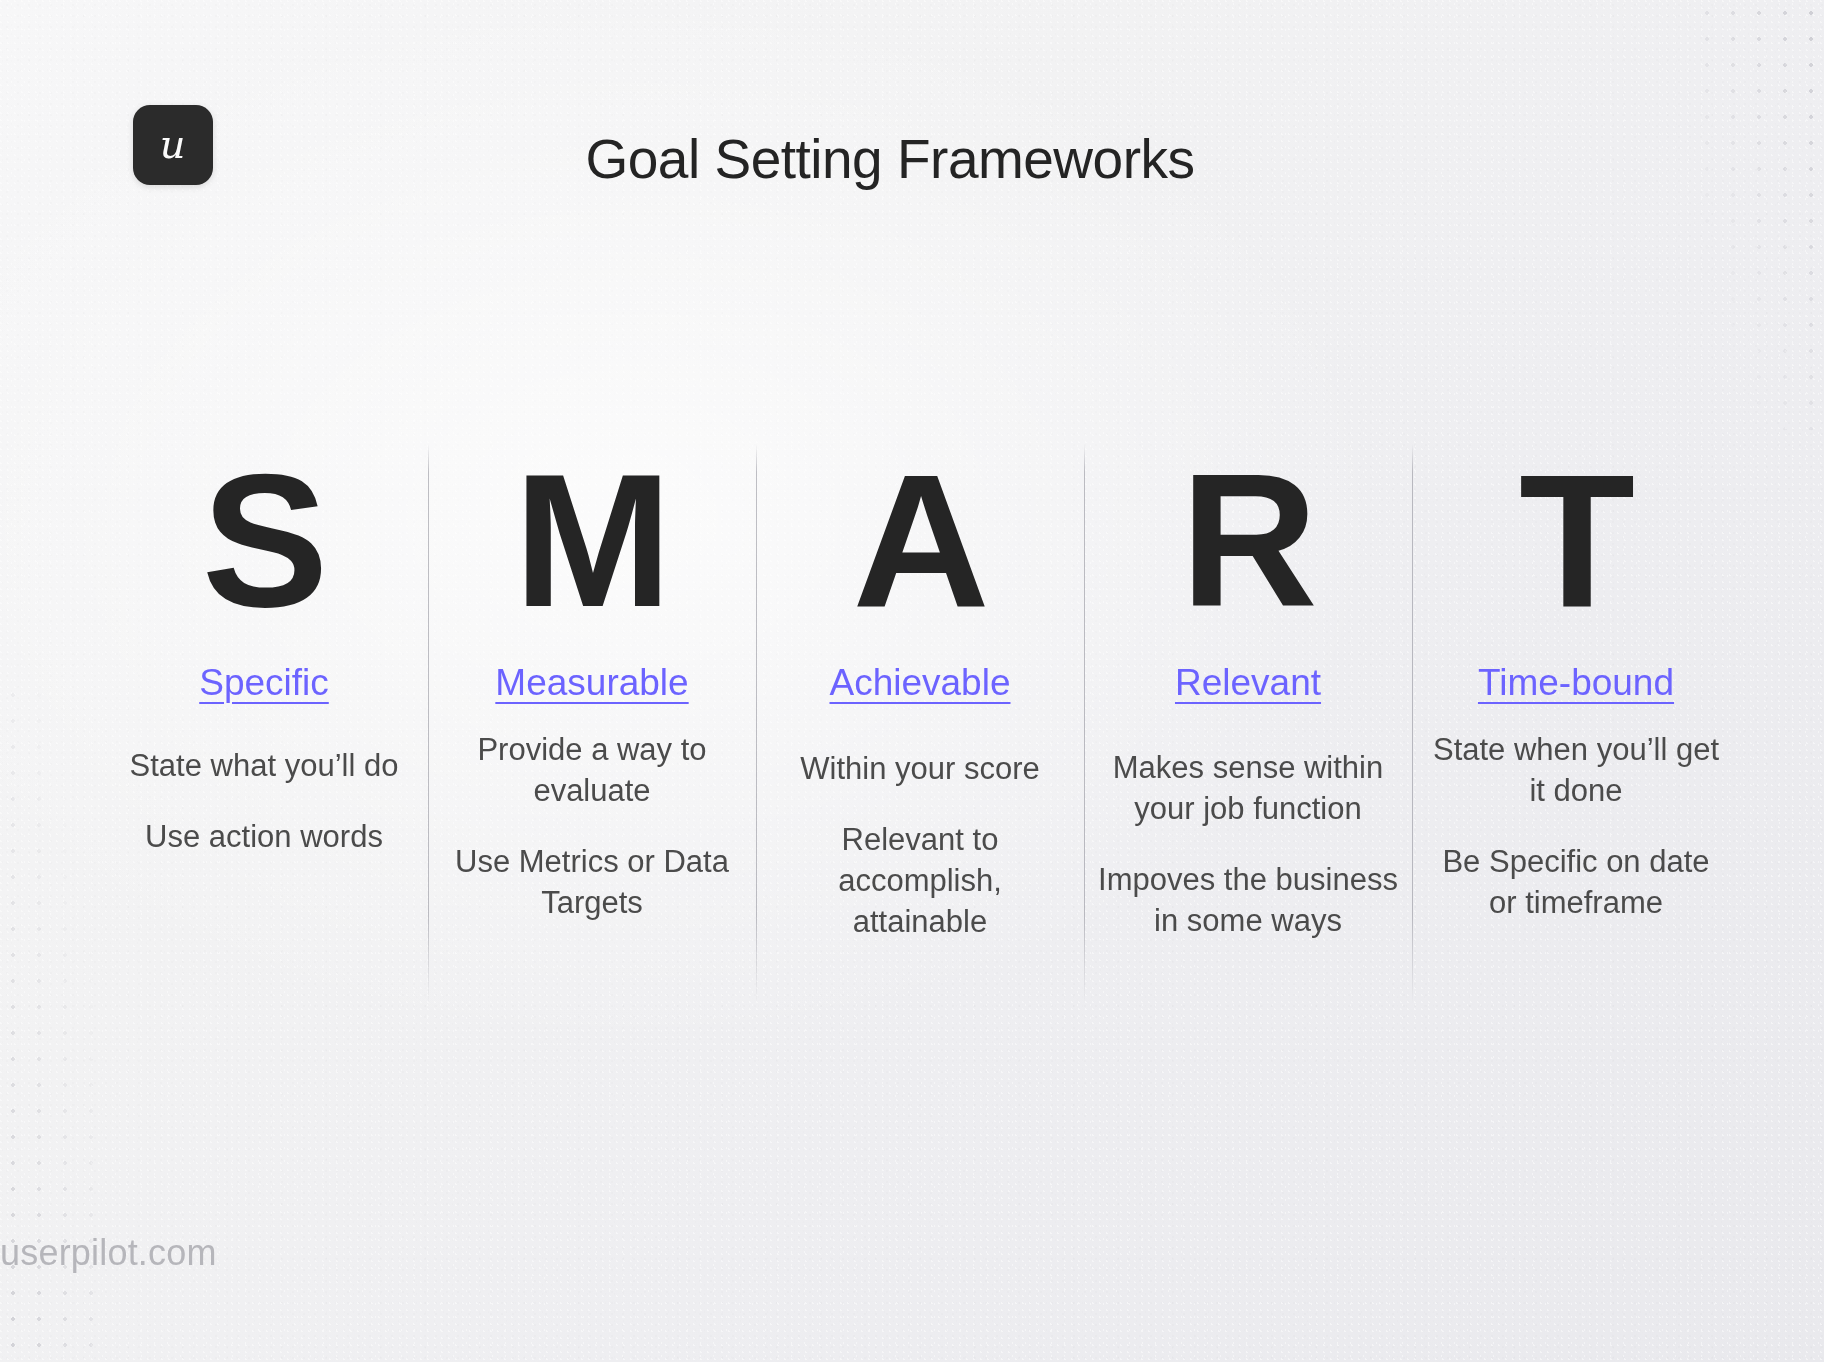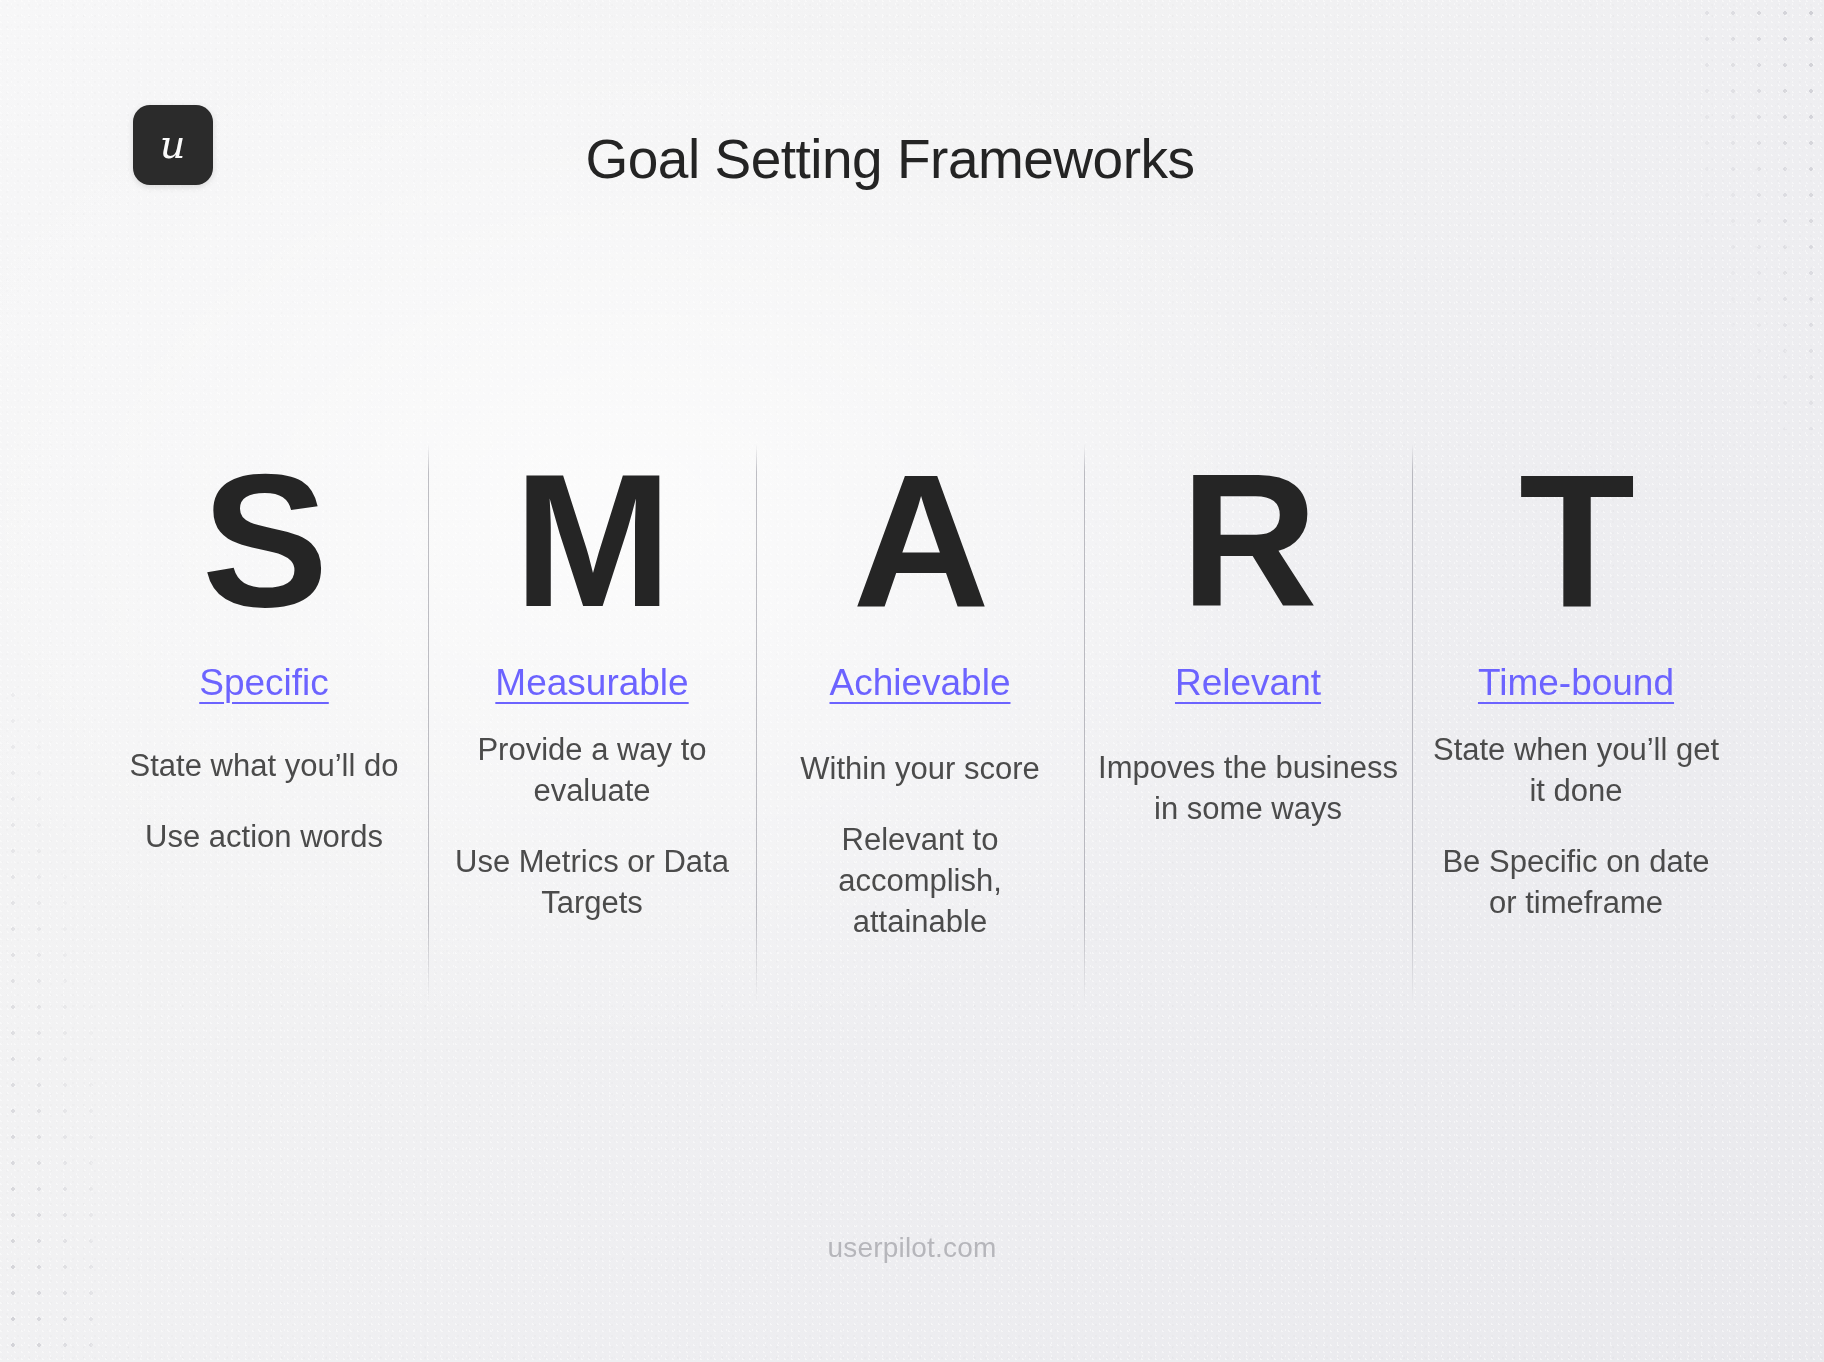--- a/index.html
+++ b/index.html
@@ -188,22 +188,21 @@
   
   .col-2 .col-body, .col-5 .col-body { margin-top: 24px; }
   .col-3 .col-body { margin-top: 43px; }
   .col-4 .col-body { margin-top: 42px; }
 
   
   .footer {
     position: absolute;
     left: 0; right: 0;
     top: 1232px;
-    text-align: center;
-    font-size: 28px;
+    font-size: 36px;
     color: #b6b6bb;
     letter-spacing: .2px;
   }
 </style>
 </head>
 <body>
 
 <div class="canvas">
 
   <div class="noise"></div>
@@ -244,20 +243,21 @@
       <div class="col-body">
         <p class="col-para">Within your score</p>
         <p class="col-para">Relevant to accomplish, attainable</p>
       </div>
     </div>
 
     <div class="col col-4">
       <div class="col-letter">R</div>
       <div class="col-heading">Relevant</div>
       <div class="col-body">
+        <p class="col-para">Makes sense within your job function</p>
         <p class="col-para">Impoves the business in some ways</p>
       </div>
     </div>
 
     <div class="col col-5">
       <div class="col-letter">T</div>
       <div class="col-heading">Time-bound</div>
       <div class="col-body">
         <p class="col-para">State when you’ll get it done</p>
         <p class="col-para">Be Specific on date or timeframe</p>

